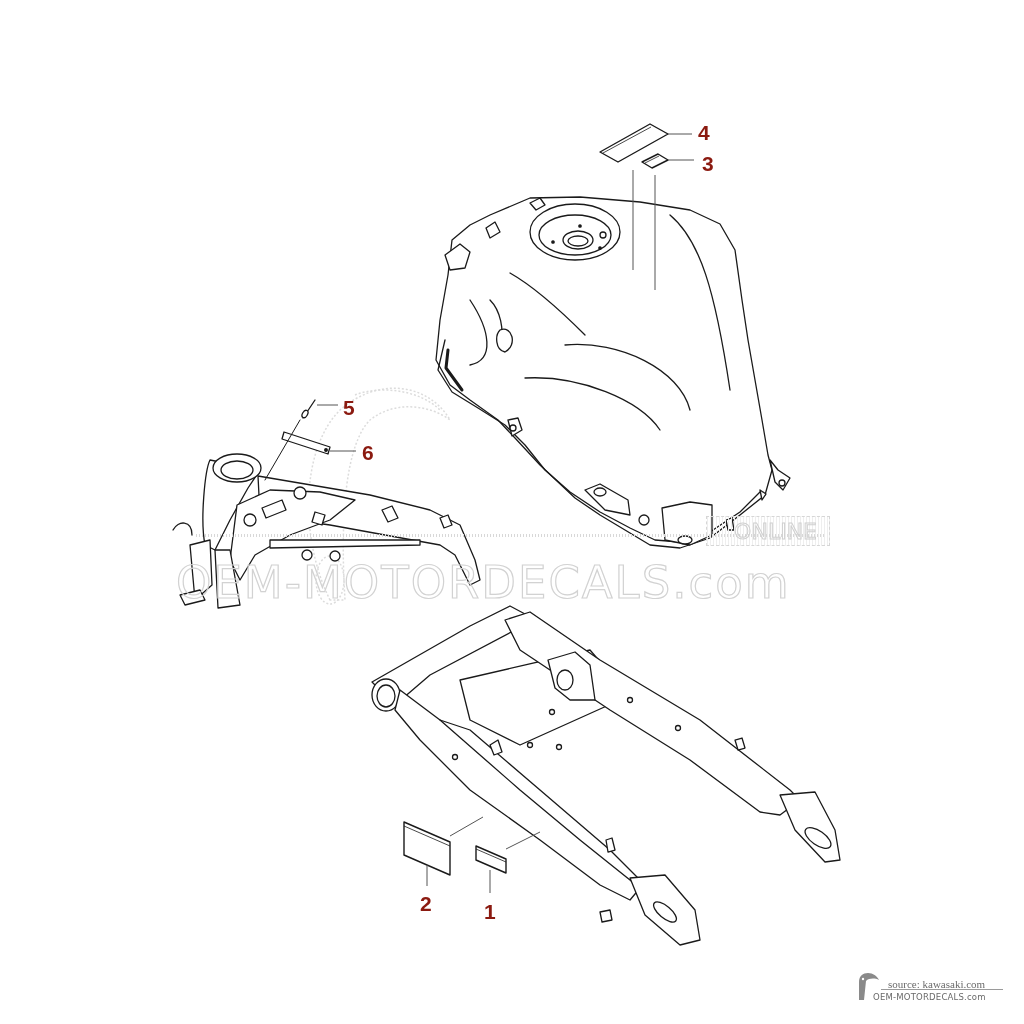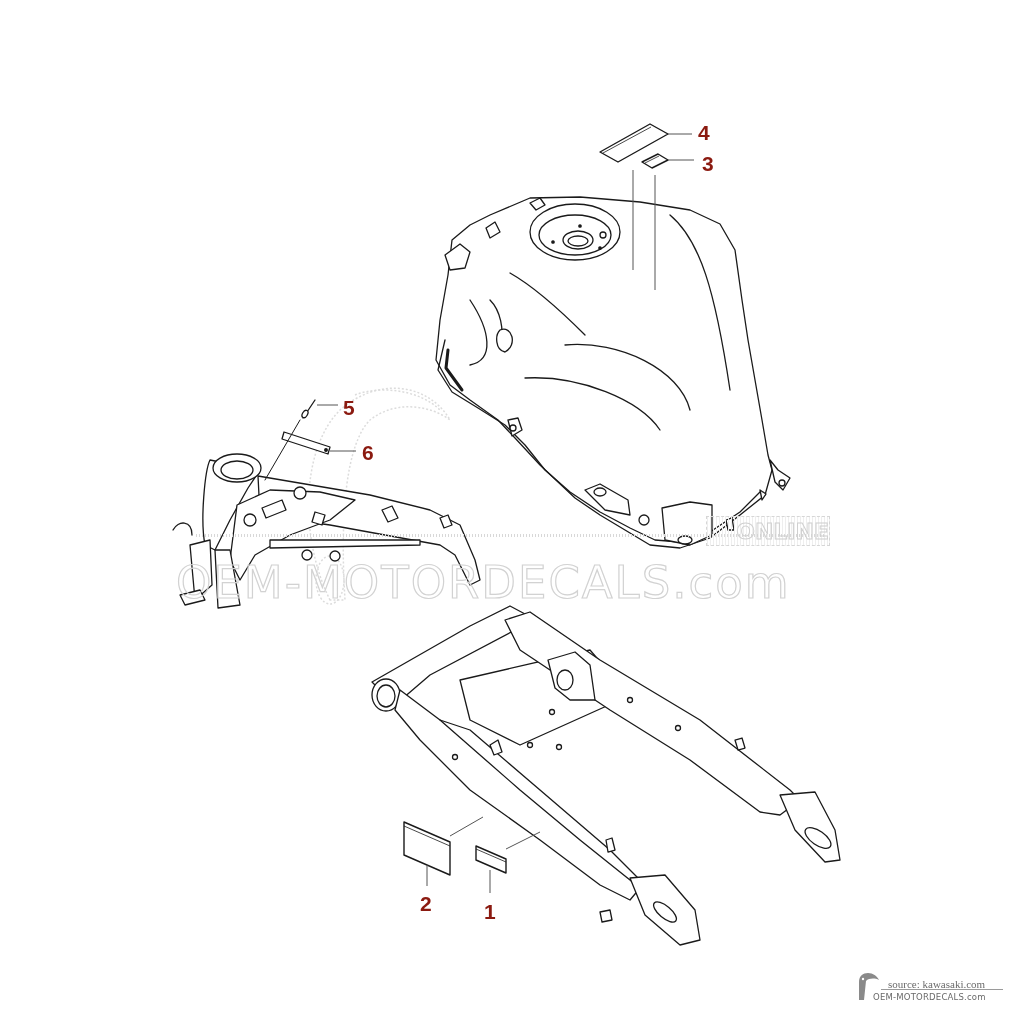--- a/index.html
+++ b/index.html
@@ -1,20 +1,20 @@
 <!DOCTYPE html>
 <html><head>
 <meta charset="utf-8">
 <style>
   html, body { margin:0; padding:0; background:#ffffff; }
   body { width:1024px; height:1024px; position:relative; overflow:hidden; font-family:"Liberation Sans", sans-serif; }
   #diagram { position:absolute; left:0; top:0; width:1024px; height:1024px; }
   .callout { position:absolute; font-family:"Liberation Sans", sans-serif; font-weight:bold; font-size:21px; line-height:1; }
   .wm-text { position:absolute; left:176px; top:556px; font-family:"DejaVu Sans", sans-serif; font-size:45px; letter-spacing:2px; color:transparent; -webkit-text-stroke:1.2px #d2d2d2; white-space:nowrap; }
-  .wm-badge { position:absolute; left:706px; top:516px; width:124px; height:30px; border:1px dashed #d6d6d6; background:repeating-linear-gradient(90deg,#eeeeee 0 1px,transparent 1px 3px); font-family:"DejaVu Sans", sans-serif; font-size:22px; font-weight:bold; color:transparent; -webkit-text-stroke:1px #d0d0d0; text-align:right; line-height:30px; padding-right:0; box-sizing:border-box; }
+  .wm-badge { position:absolute; left:706px; top:516px; width:124px; height:30px; border:1px dashed #d6d6d6; background:repeating-linear-gradient(90deg,#eeeeee 0 1px,transparent 1px 3px); font-family:"DejaVu Sans", sans-serif; font-size:22px; font-weight:normal; color:transparent; -webkit-text-stroke:1px #d0d0d0; text-align:right; line-height:30px; padding-right:12px; box-sizing:border-box; }
   .wm-line { position:absolute; left:196px; top:534px; width:630px; height:3px; background:repeating-linear-gradient(90deg,#d8d8d8 0 1px,transparent 1px 3px); }
   .credit { position:absolute; left:855px; top:970px; width:150px; height:34px; }
   .credit .src { position:absolute; left:33px; top:8px; font-family:Liberation Serif, serif; font-size:11px; color:#6a6a6a; white-space:nowrap; }
   .credit .rule { position:absolute; left:26px; top:19px; width:122px; height:1px; background:#9a9a9a; }
   .credit .brand { position:absolute; left:18px; top:22px; font-family:"DejaVu Sans", sans-serif; font-size:8.5px; color:#6a6a6a; white-space:nowrap; letter-spacing:0.2px; }
   .credit .bird { position:absolute; left:0; top:0; }
 </style>
 </head>
 <body>
 

